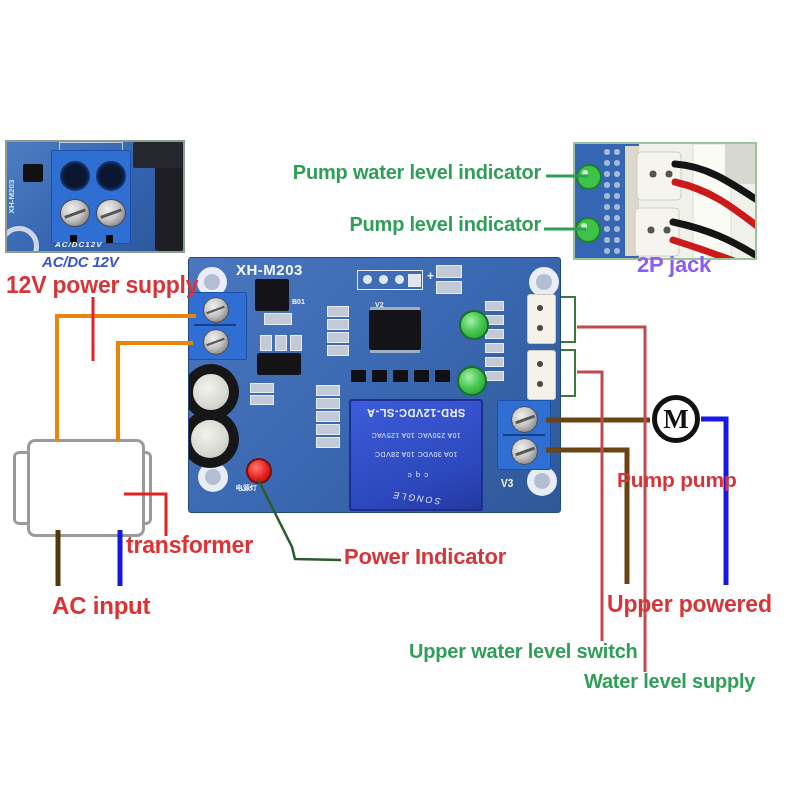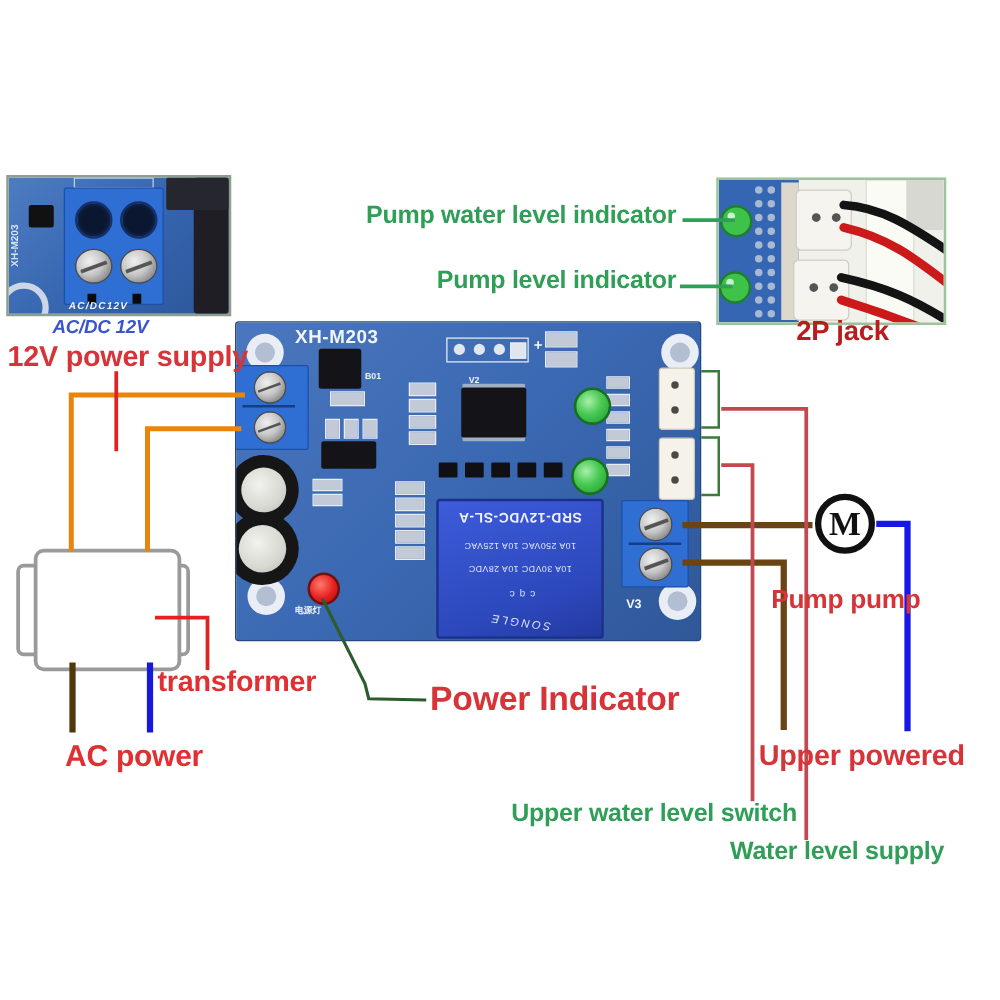--- a/index.html
+++ b/index.html
@@ -4,21 +4,21 @@
 <style>
   html,body{margin:0;padding:0;}
   body{width:800px;height:800px;background:#ffffff;position:relative;overflow:hidden;
        font-family:"Liberation Sans",sans-serif;}
   .abs{position:absolute;}
   .label{position:absolute;font-weight:bold;white-space:nowrap;z-index:9;letter-spacing:-0.2px;}
   .red{color:#d63438;}
   .brightred{color:#e03032;}
   .green{color:#2f9e57;}
   .capblue{color:#3a55cc;}
-  .jackblue{color:#b91c1c;}
+  .jackblue{color:#8b5cf6;}
 
   
   .inset{position:absolute;box-sizing:border-box;overflow:hidden;z-index:2;}
   #inset-power{left:5px;top:140px;width:180px;height:113px;border:2px solid #8e9e8c;
     background:linear-gradient(135deg,#4d7cc2 0%,#3464ae 55%,#2c5598 100%);}
   #inset-jack{left:573px;top:142px;width:184px;height:118px;border:2px solid #9cc49a;background:#f1f1ec;}
 
   
   #pcb{left:188px;top:257px;width:373px;height:256px;z-index:3;
     background:linear-gradient(135deg,#4a77bd 0%,#3a68b2 50%,#2f5898 100%);
@@ -253,18 +253,18 @@
 <div id="motor">
   <span>M</span>
 </div>
 
 <div class="label green" style="right:259px;top:161px;font-size:20px;">Pump water level indicator</div>
 <div class="label green" style="right:259px;top:213px;font-size:20px;">Pump level indicator</div>
 <div class="label capblue" style="left:42px;top:253px;font-size:15px;font-style:italic;">AC/DC  12V</div>
 <div class="label red" style="left:6px;top:272px;font-size:23px;">12V power supply</div>
 <div class="label jackblue" style="left:637px;top:252px;font-size:22px;">2P jack</div>
 <div class="label brightred" style="left:126px;top:532px;font-size:23px;">transformer</div>
-<div class="label brightred" style="left:52px;top:592px;font-size:24px;">AC power</div>
-<div class="label red" style="left:344px;top:544px;font-size:27px;">Power Indicator</div>
+<div class="label brightred" style="left:52px;top:592px;font-size:24px;">AC input</div>
+<div class="label red" style="left:344px;top:544px;font-size:22px;">Power Indicator</div>
 <div class="label red" style="left:617px;top:468px;font-size:21px;">Pump pump</div>
 <div class="label red" style="left:607px;top:591px;font-size:23px;">Upper powered</div>
 <div class="label green" style="left:409px;top:640px;font-size:20px;">Upper water level switch</div>
 <div class="label green" style="left:584px;top:670px;font-size:20px;">Water level supply</div>
 
 </body></html>

